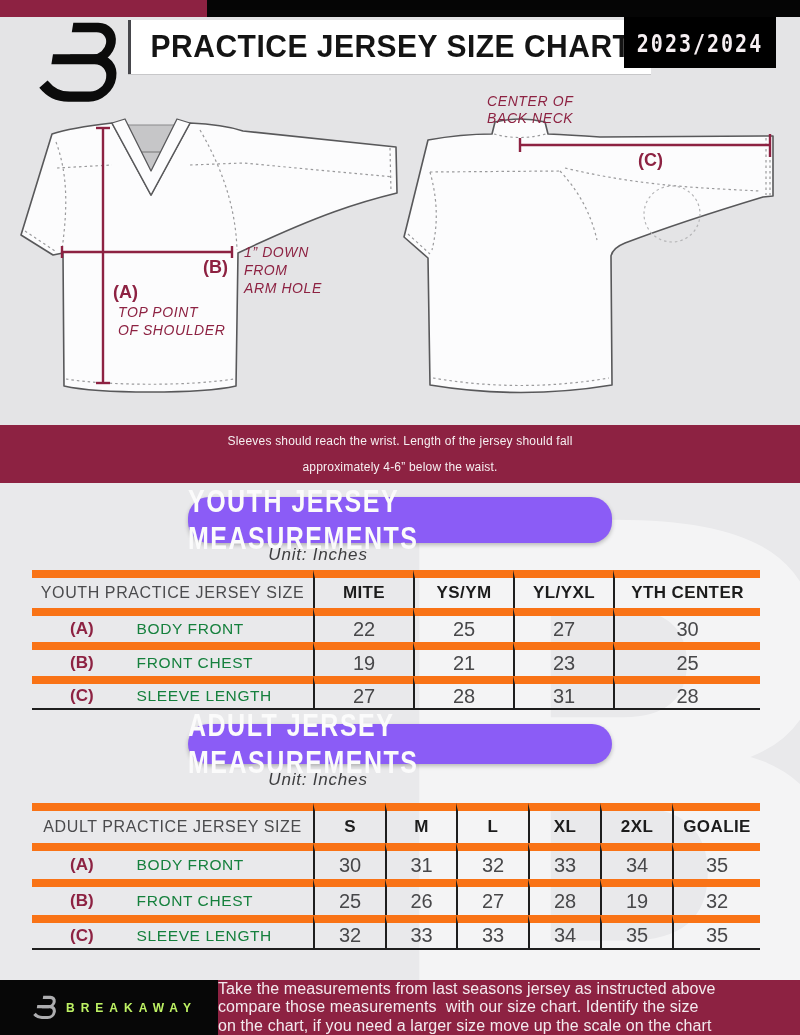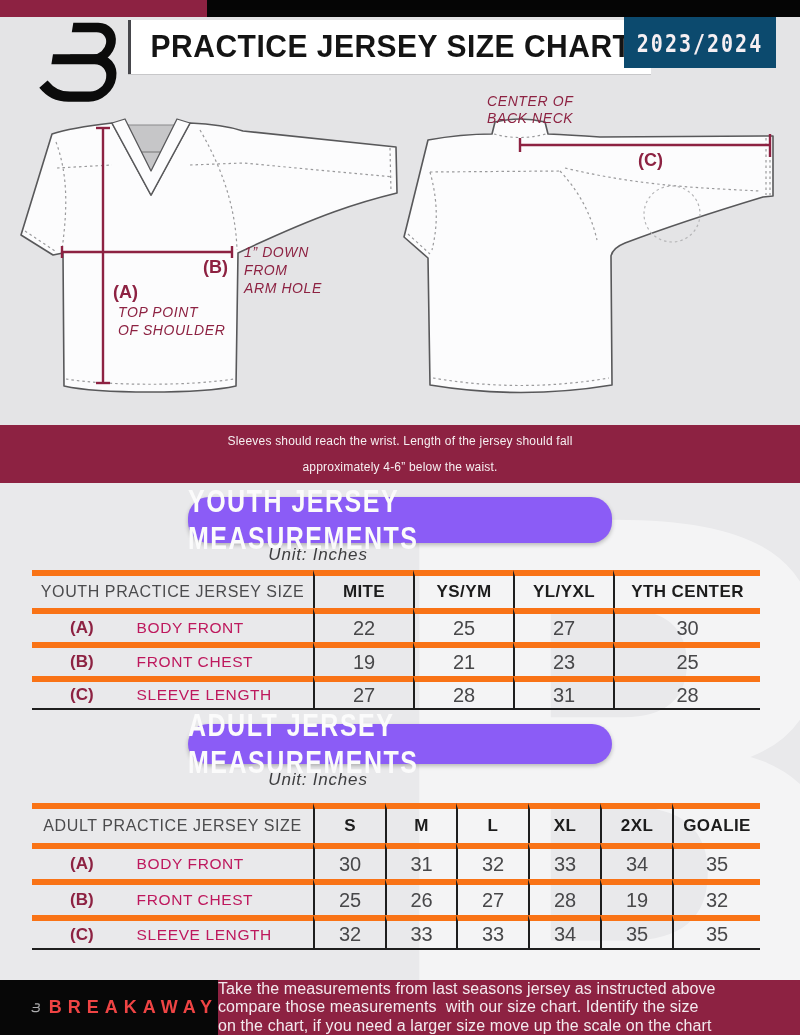--- a/index.html
+++ b/index.html
@@ -14,21 +14,21 @@
   .top-section{left:0;top:0;width:800px;height:425px;background:#E4E4E6;}
   .strip-maroon{left:0;top:0;width:207px;height:17px;background:#8D2242;z-index:3;}
   .strip-black{left:207px;top:0;width:593px;height:17px;background:#050505;z-index:3;}
   .title-box{
     left:128px;top:20px;width:520px;height:54px;background:#FFFFFF;z-index:3;
     border-left:3px solid #46464b;box-shadow:0 1px 0 #c7c7c9;
     display:flex;align-items:center;justify-content:center;
   }
   .title-box span{font-size:30px;font-weight:bold;color:#141414;letter-spacing:.5px;transform:scaleY(1.04);}
   .season-box{
-    left:624px;top:17px;width:152px;height:51px;background:#0c4a6e;z-index:3;
+    left:624px;top:17px;width:152px;height:51px;background:#000000;z-index:3;
     display:flex;align-items:center;justify-content:center;
   }
   .season-box span{
     font-family:"DejaVu Sans Mono", monospace;font-weight:bold;color:#F6EFF2;
     font-size:20px;letter-spacing:2px;transform:scaleY(1.25);
   }
   .brand-logo{left:28px;top:16px;width:96px;height:96px;z-index:3;}
   
   .diagram-svg{left:0;top:68px;z-index:2;}
   
@@ -55,33 +55,33 @@
   .unit{
     width:636px;text-align:center;z-index:2;
     font-style:italic;font-size:17px;font-weight:500;color:#3D3D3F;letter-spacing:.8px;
   }
   .unit-youth{left:0;top:545px;}
   .unit-adult{left:0;top:770px;}
   
   .size-table{display:grid;z-index:2;}
   .table-youth{left:32px;top:570px;width:728px;grid-template-columns:281px 100px 100px 100px 147px;grid-template-rows:38px 34px 34px 34px;}
   .table-adult{left:32px;top:803px;width:728px;grid-template-columns:281px 72px 71px 72px 72px 72px 88px;grid-template-rows:40px 36px 36px 35px;}
-  .cell{display:flex;align-items:center;justify-content:center;border-top:6px solid #f97316;}
+  .cell{display:flex;align-items:center;justify-content:center;border-top:8px solid #f97316;}
   .cell.c{border-left:2px solid #1E1E1E;}
   .cell.b{border-bottom:2px solid #1E1E1E;}
   .cell.head-first{font-size:16px;color:#4B4B4D;letter-spacing:.6px;}
   .cell.head-col{font-size:17px;font-weight:bold;color:#1C1C1C;letter-spacing:.4px;}
   .cell.rowlabel{justify-content:flex-start;padding-left:38px;}
   .cell.rowlabel .key{color:#8D2242;font-weight:bold;font-size:17px;margin-right:9px;}
-  .cell.rowlabel .lbl{color:#be185d;font-size:15.5px;letter-spacing:.6px;padding-left:34px;}
+  .cell.rowlabel .lbl{color:#15803d;font-size:15.5px;letter-spacing:.6px;padding-left:34px;}
   .cell.val{font-size:20px;color:#48484A;}
   
   .footer-black{left:0;top:980px;width:218px;height:55px;background:#070707;z-index:3;display:flex;align-items:center;}
   .footer-logo{margin-left:30px;width:28px;height:32px;}
-  .footer-brand{color:#ef4444;font-size:18px;font-weight:bold;letter-spacing:6px;margin-left:8px;}
+  .footer-brand{color:#bef264;font-size:12px;font-weight:bold;letter-spacing:6px;margin-left:8px;}
   .footer-maroon{
     left:218px;top:980px;width:582px;height:55px;background:#8D2242;z-index:3;
     display:flex;flex-direction:column;justify-content:center;box-sizing:border-box;
   }
   .footer-maroon div{color:#F3EAEE;font-size:16px;line-height:18.4px;letter-spacing:.1px;white-space:pre;}
   
   .ann-cap{font-style:italic;font-size:14px;fill:#8D2242;letter-spacing:.6px;}
   .ann-key{font-weight:bold;font-size:18px;fill:#8D2242;}
 </style>
 </head>

